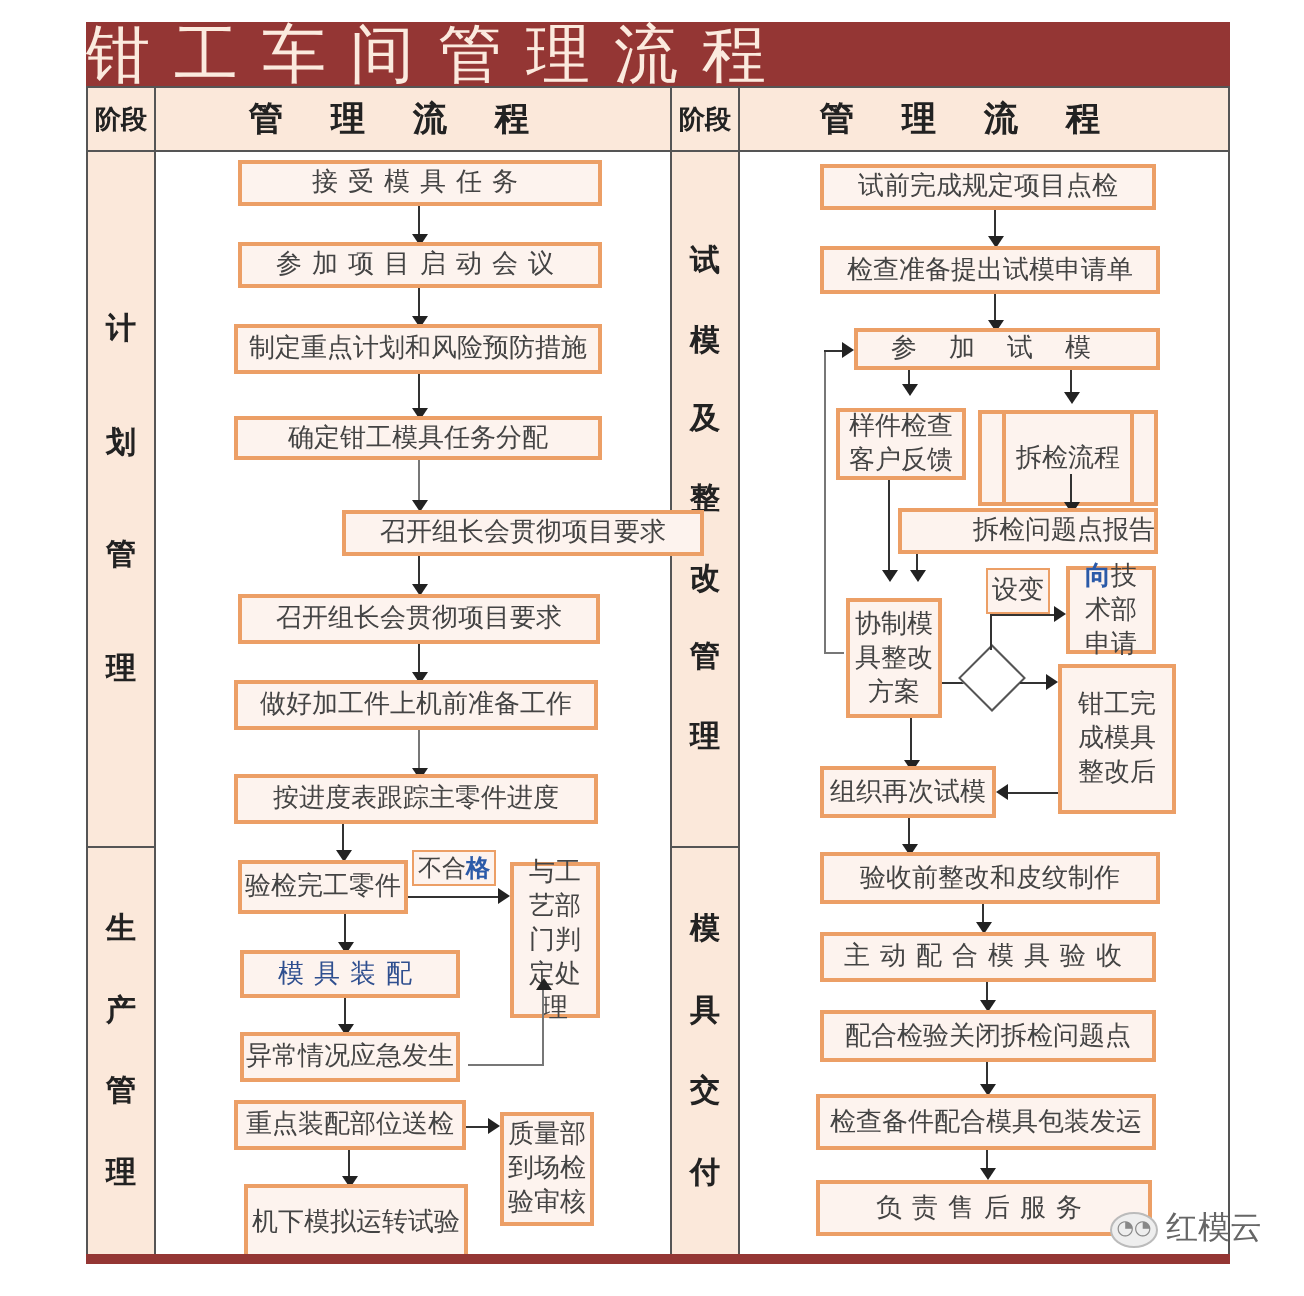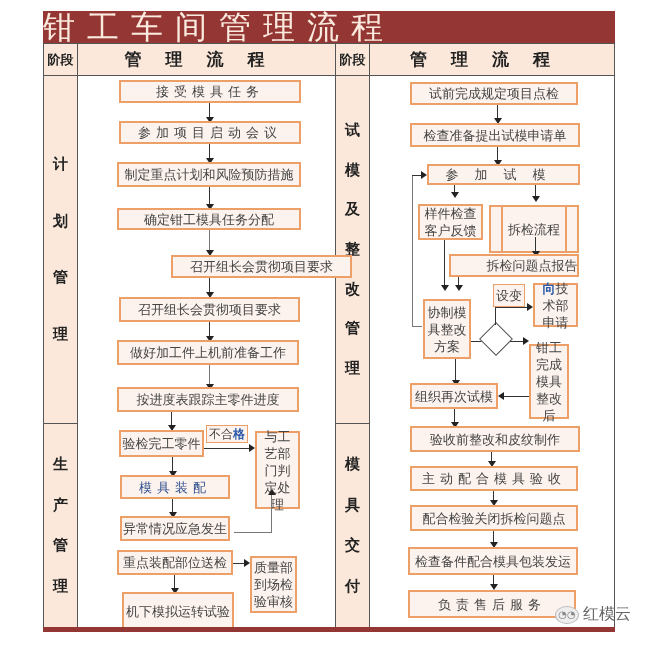--- a/index.html
+++ b/index.html
@@ -183,21 +183,21 @@
 <div class="abs" style="left:484px;top:327px;width:24px;height:24px;background:#fff;border:1.5px solid #555;transform:rotate(45deg);transform-origin:center;"></div>
 <div class="abs vline" style="left:495px;top:307px;height:18px;"></div>
 <div class="abs hline" style="left:495px;top:307px;width:34px;"></div>
 <div class="abs arr-r" style="left:527px;top:303px;"></div>
 <div class="abs box" style="left:493px;top:284px;width:32px;height:23px;border-width:1.5px;">设变</div>
 <div class="abs box wrap" style="left:533px;top:283px;width:45px;height:44px;padding:16px 2px;">
   <span><span class="blue-b">向</span><span>技术部申请</span></span>
 </div>
 <div class="abs hline" style="left:510px;top:341px;width:15px;"></div>
 <div class="abs arr-r" style="left:523px;top:337px;"></div>
-<div class="abs box wrap" style="left:529px;top:332px;width:40px;height:75px;padding:16px 2px;margin-top:12px;">钳工完成模具整改后</div>
+<div class="abs box wrap" style="left:529px;top:332px;width:59px;height:75px;padding:16px 2px;">钳工完成模具整改后</div>
 
 <div class="abs vline" style="left:455px;top:359px;height:25px;"></div>
 <div class="abs arr-d" style="left:452px;top:380px;"></div>
 <div class="abs box" style="left:410px;top:383px;width:88px;height:26px;">组织再次试模</div>
 <div class="abs hline" style="left:504px;top:396px;width:25px;"></div>
 <div class="abs arr-l" style="left:498px;top:392px;"></div>
 
 <div class="abs vline" style="left:454px;top:409px;height:17px;"></div>
 <div class="abs arr-d" style="left:451px;top:422px;"></div>
 

